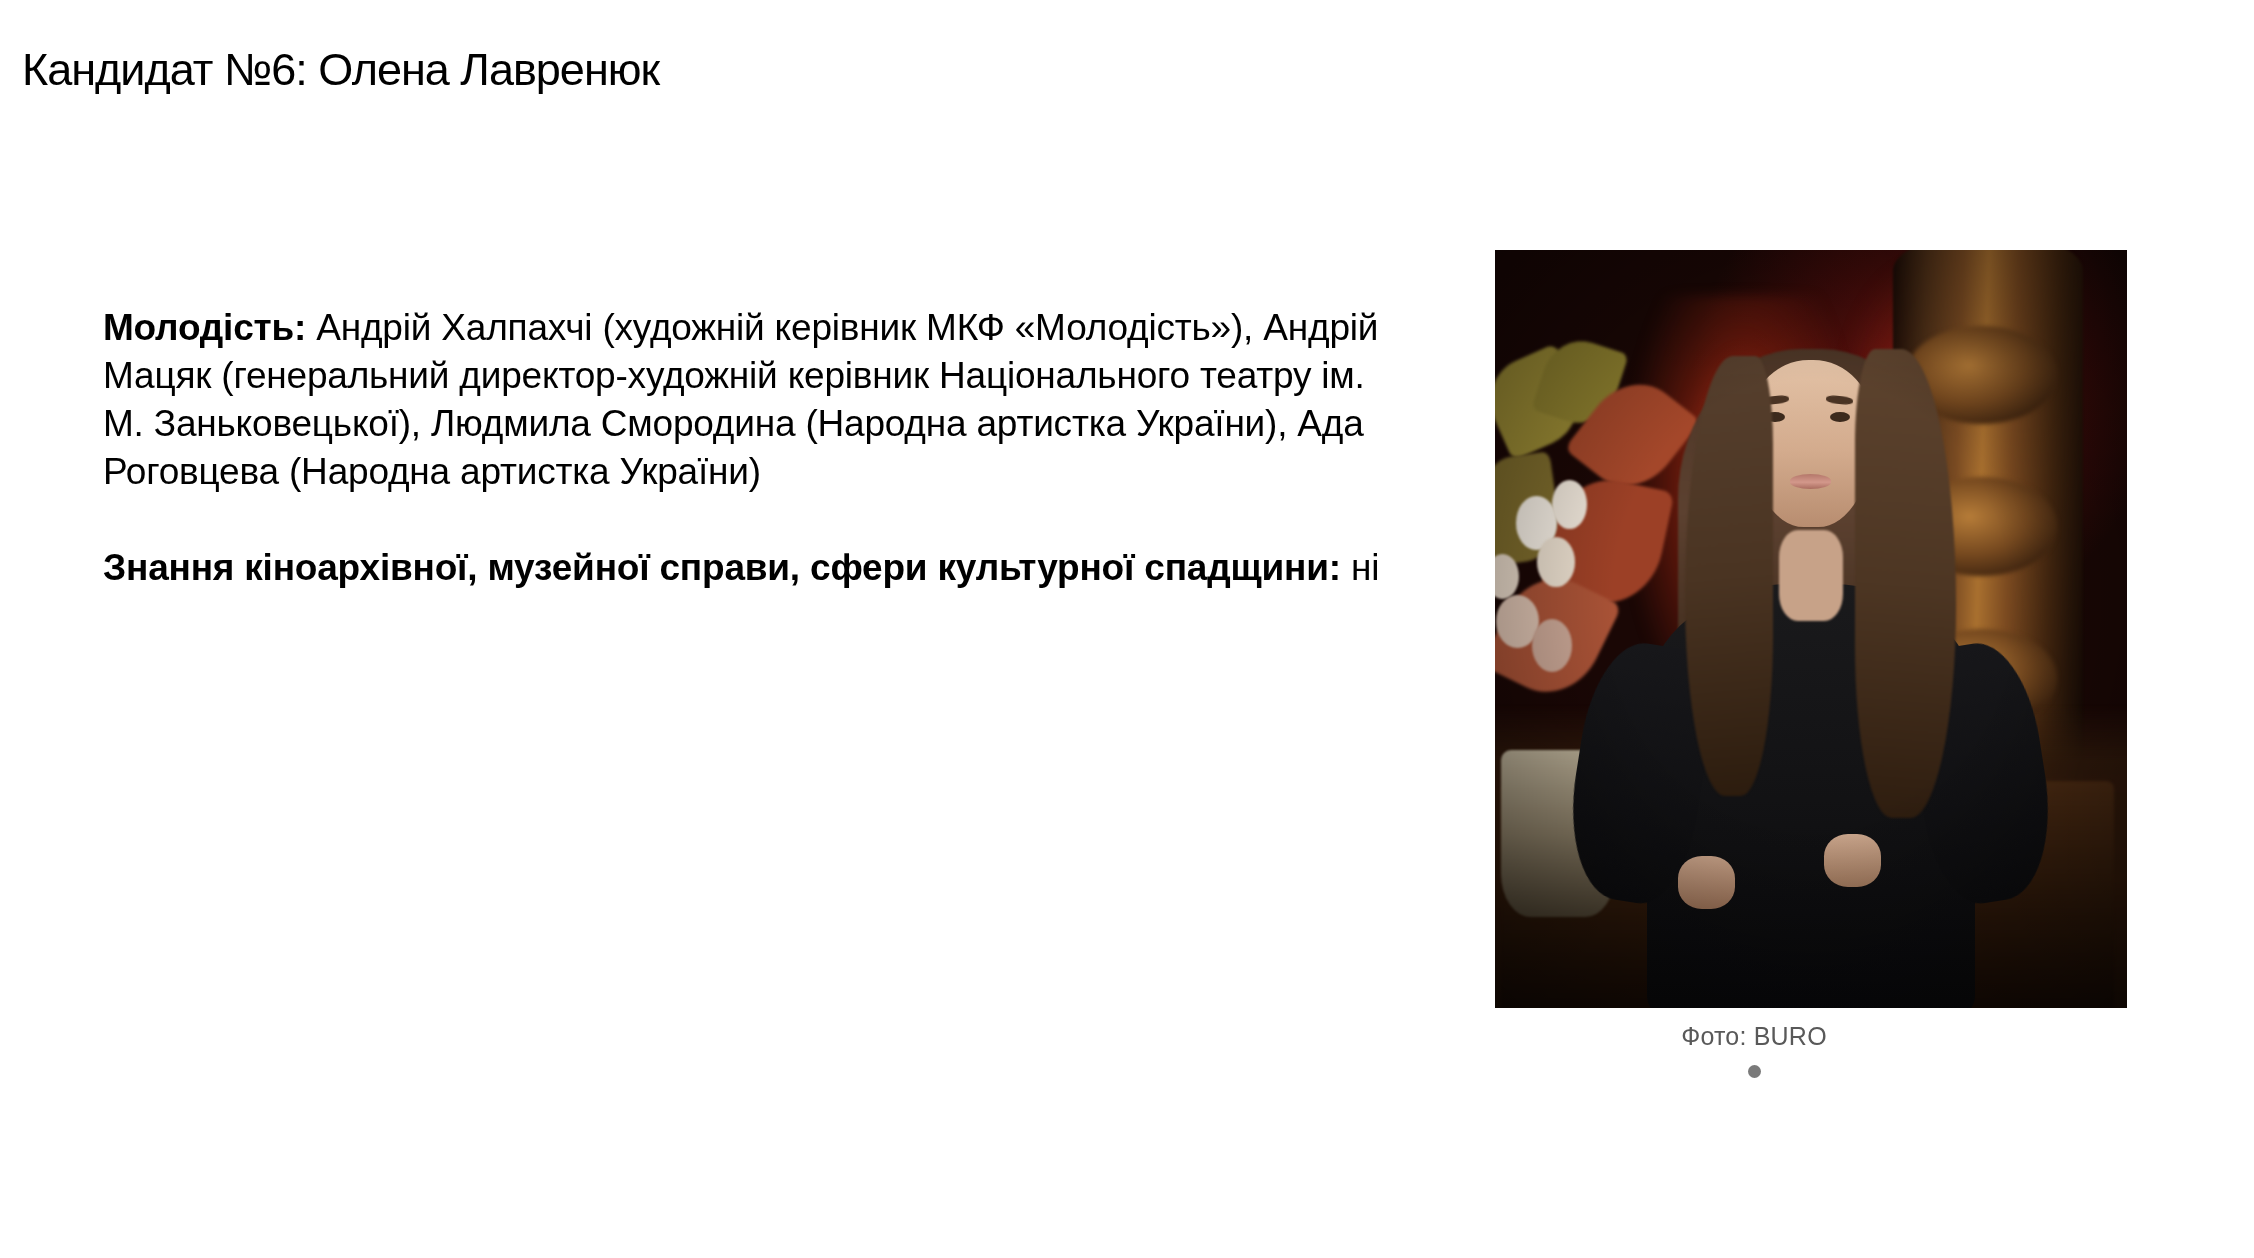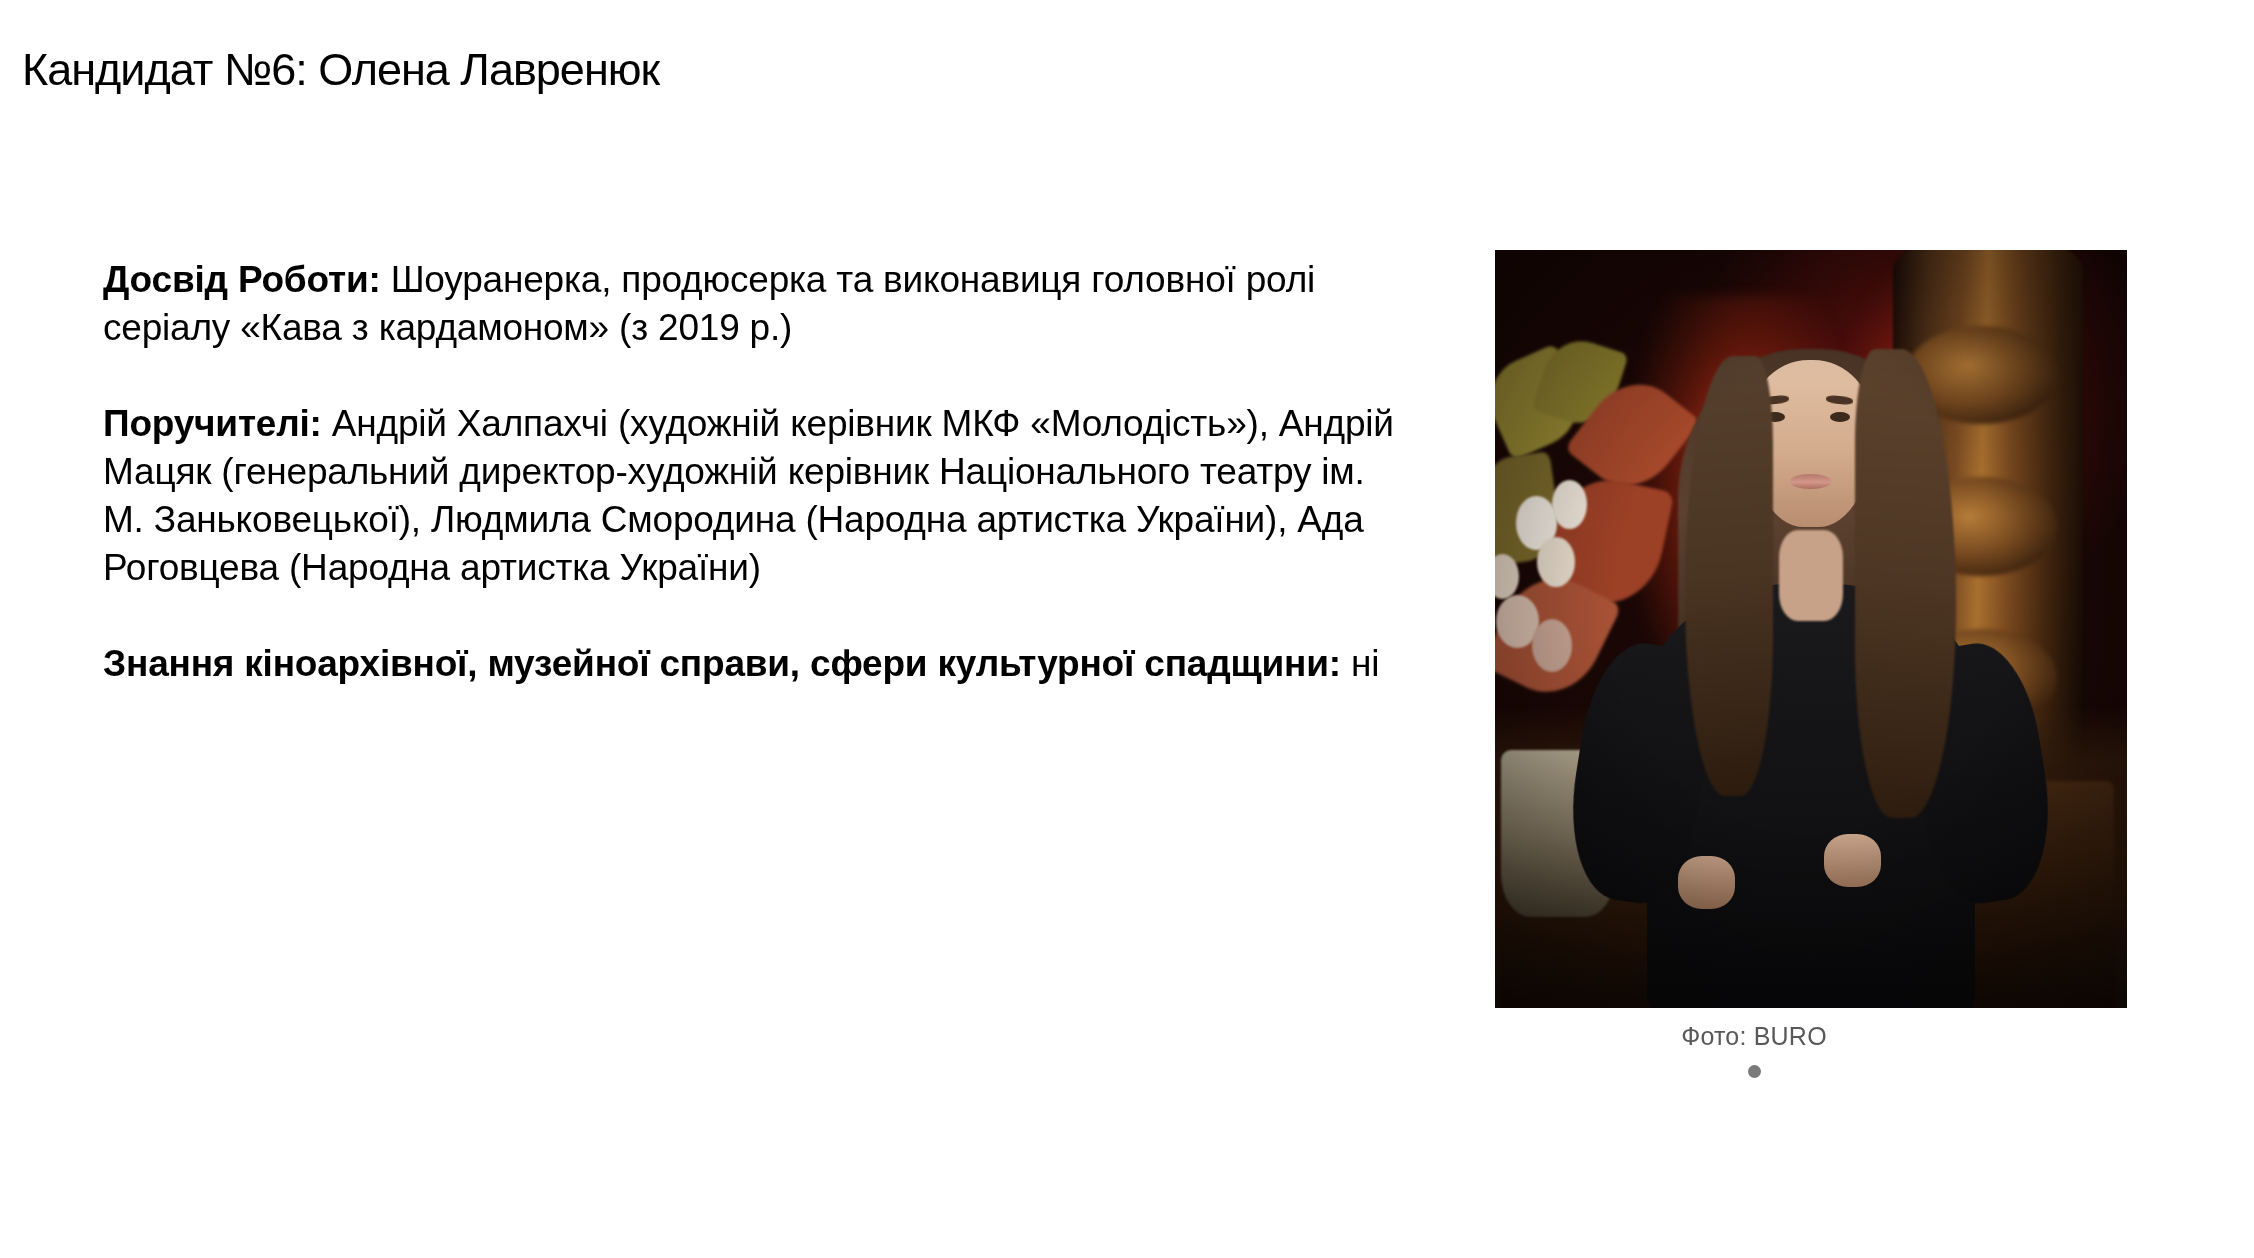--- a/index.html
+++ b/index.html
@@ -335,30 +335,27 @@
 </style>
 </head>
 <body>
 
 <div class="slide">
 
   <h1 class="page-title">Кандидат №6: Олена Лавренюк</h1>
 
   <div class="body-col">
 
-    <p class="para">
-      <b>Досвід Роботи:</b><span> Шоуранерка, продюсерка та виконавиця головної ролі серіалу «Кава з кардамоном» (з 2019 р.)</span>
-    </p>
 
     <p class="para">
       
     </p>
 
     <p class="para">
-      <b>Поручителі:</b><span> Андрій Халпахчі (художній керівник МКФ «Молодість»), Андрій Мацяк (генеральний директор-художній керівник Національного театру ім. М. Заньковецької), Людмила Смородина (Народна артистка України), Ада Роговцева (Народна артистка України)</span>
+      <b>Молодість:</b><span> Андрій Халпахчі (художній керівник МКФ «Молодість»), Андрій Мацяк (генеральний директор-художній керівник Національного театру ім. М. Заньковецької), Людмила Смородина (Народна артистка України), Ада Роговцева (Народна артистка України)</span>
     </p>
 
     <p class="para">
       <b>Знання кіноархівної, музейної справи, сфери культурної спадщини:</b><span> ні</span>
     </p>
 
   </div>
 
   <div class="photo-wrap">
 

